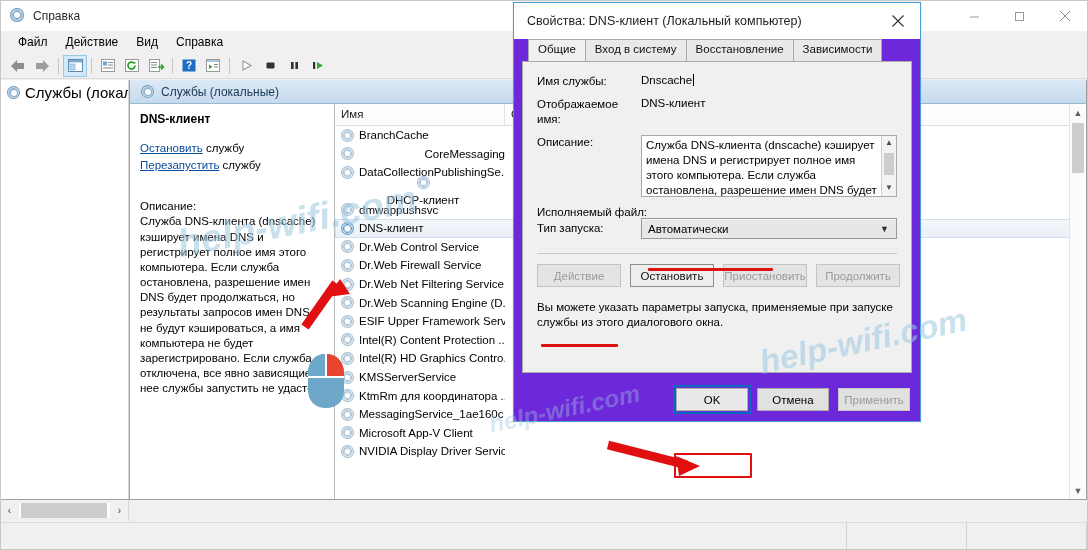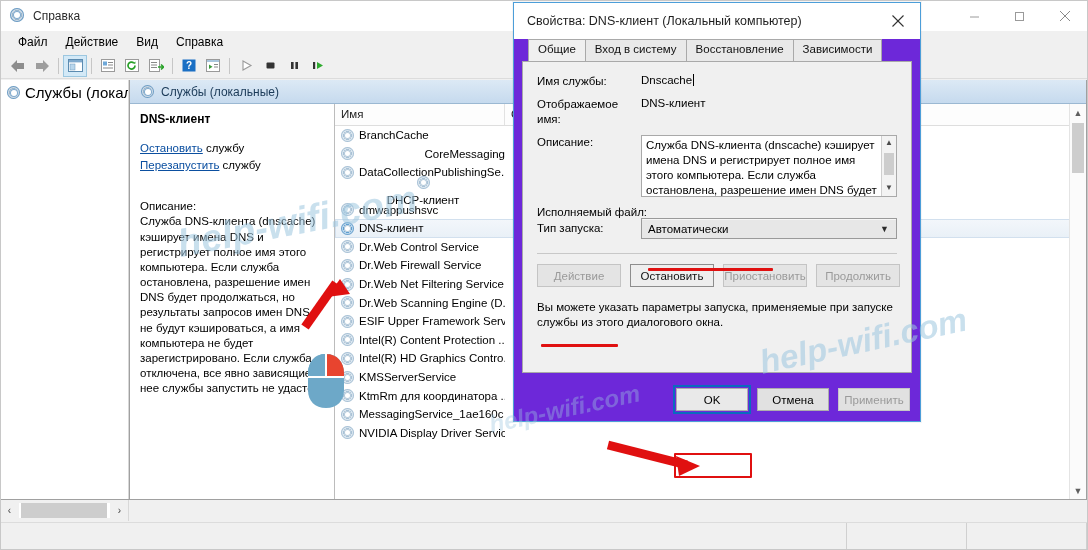--- a/index.html
+++ b/index.html
@@ -532,20 +532,30 @@
                   <span>MessagingService_1ae160c</span>
                 </div>
                 <div class="cell" style="width: 92px;"></div>
                 <div class="cell" style="width: 92px;"></div>
                 <div class="cell" style="width: 100px;"></div>
                 <div class="cell" style="flex: 1 1 0%;"></div>
               </div>
               <div class="srow">
                 <div class="cell name" style="width: 170px;">
                   <span class="mini-gear"></span>
+                  <span>Microsoft App-V Client</span>
+                </div>
+                <div class="cell" style="width: 92px;"></div>
+                <div class="cell" style="width: 92px;"></div>
+                <div class="cell" style="width: 100px;"></div>
+                <div class="cell" style="flex: 1 1 0%;"></div>
+              </div>
+              <div class="srow">
+                <div class="cell name" style="width: 170px;">
+                  <span class="mini-gear"></span>
                   <span>NVIDIA Display Driver Service</span>
                 </div>
                 <div class="cell" style="width: 92px;"></div>
                 <div class="cell" style="width: 92px;"></div>
                 <div class="cell" style="width: 100px;"></div>
                 <div class="cell" style="flex: 1 1 0%;"></div>
               </div>
               <div class="srow">
                 <div class="cell" style="width: 170px;"></div>
               </div>

